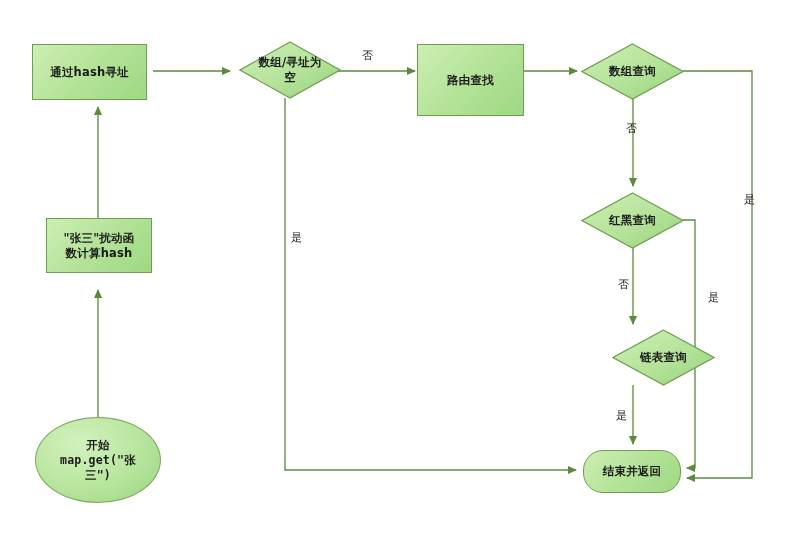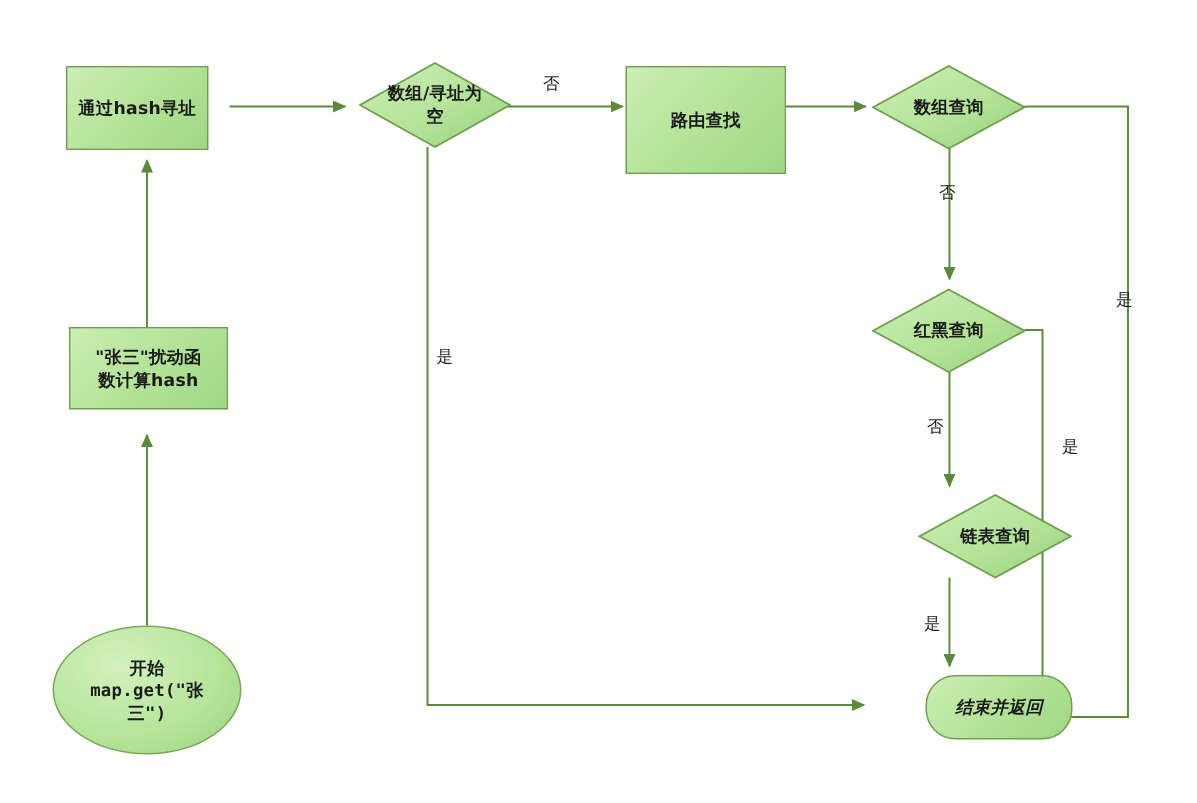--- a/index.html
+++ b/index.html
@@ -131,21 +131,21 @@
     <span class="label mono">开始
 map.get("张
 三")</span>
   </div>
 
   <div class="node proc" style="left:46px; top:218px; width:106px; height:55px;">
     <span class="label">"张三"扰动函
 数计算hash</span>
   </div>
 
-  <div class="node proc" style="left:44px; top:44px; width:95px; height:56px;">
+  <div class="node proc" style="left:32px; top:44px; width:115px; height:56px;">
     <span class="label">通过hash寻址</span>
   </div>
 
   <div class="node diamond" style="left:239px; top:41px; width:102px; height:58px;">
     <svg class="dshape" viewBox="0 0 102 58" preserveAspectRatio="none">
       <defs>
         <linearGradient id="g1" x1="0" y1="0" x2="1" y2="1">
           <stop offset="0%" stop-color="#cdeeb4"></stop>
           <stop offset="55%" stop-color="#b4e399"></stop>
           <stop offset="100%" stop-color="#97d27c"></stop>
@@ -196,21 +196,21 @@
           <stop offset="0%" stop-color="#cdeeb4"></stop>
           <stop offset="55%" stop-color="#b4e399"></stop>
           <stop offset="100%" stop-color="#97d27c"></stop>
         </linearGradient>
       </defs>
       <polygon points="51.5,1 102,28.5 51.5,56 1,28.5" fill="url(#g4)" stroke="#6f9f4e" stroke-width="1.2"></polygon>
     </svg>
     <span class="label">链表查询</span>
   </div>
 
-  <div class="node term" style="left:617px; top:450px; width:98px; height:43px;font-style:italic;">
+  <div class="node term" style="left:583px; top:450px; width:98px; height:43px;">
     <span class="label">结束并返回</span>
   </div>
 
   <span class="edge-label" style="left:362px; top:48px;">否</span>
 
   <span class="edge-label" style="left:291px; top:230px;">是</span>
 
   <span class="edge-label" style="left:626px; top:121px;">否</span>
 
   <span class="edge-label" style="left:744px; top:192px;">是</span>

